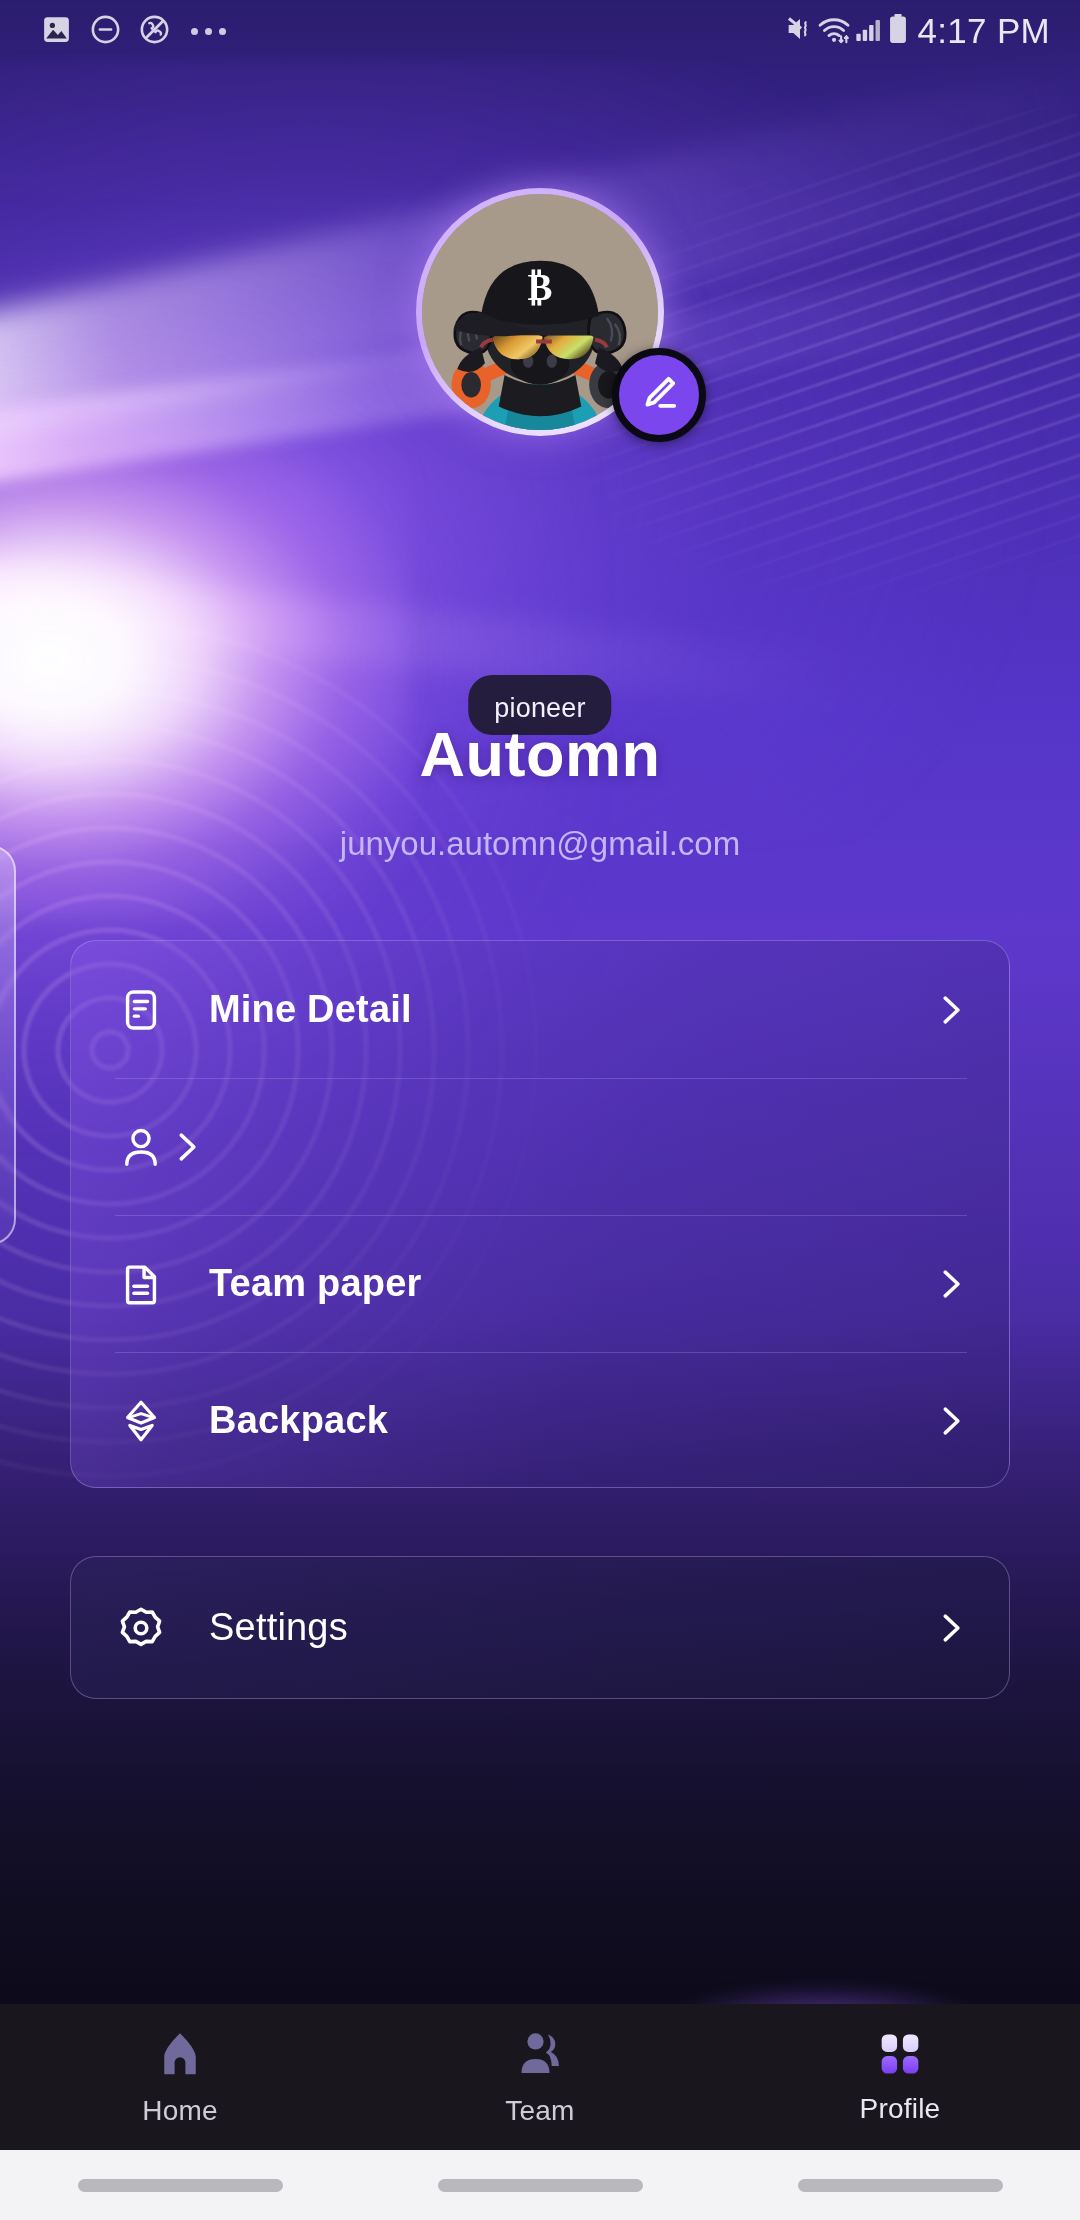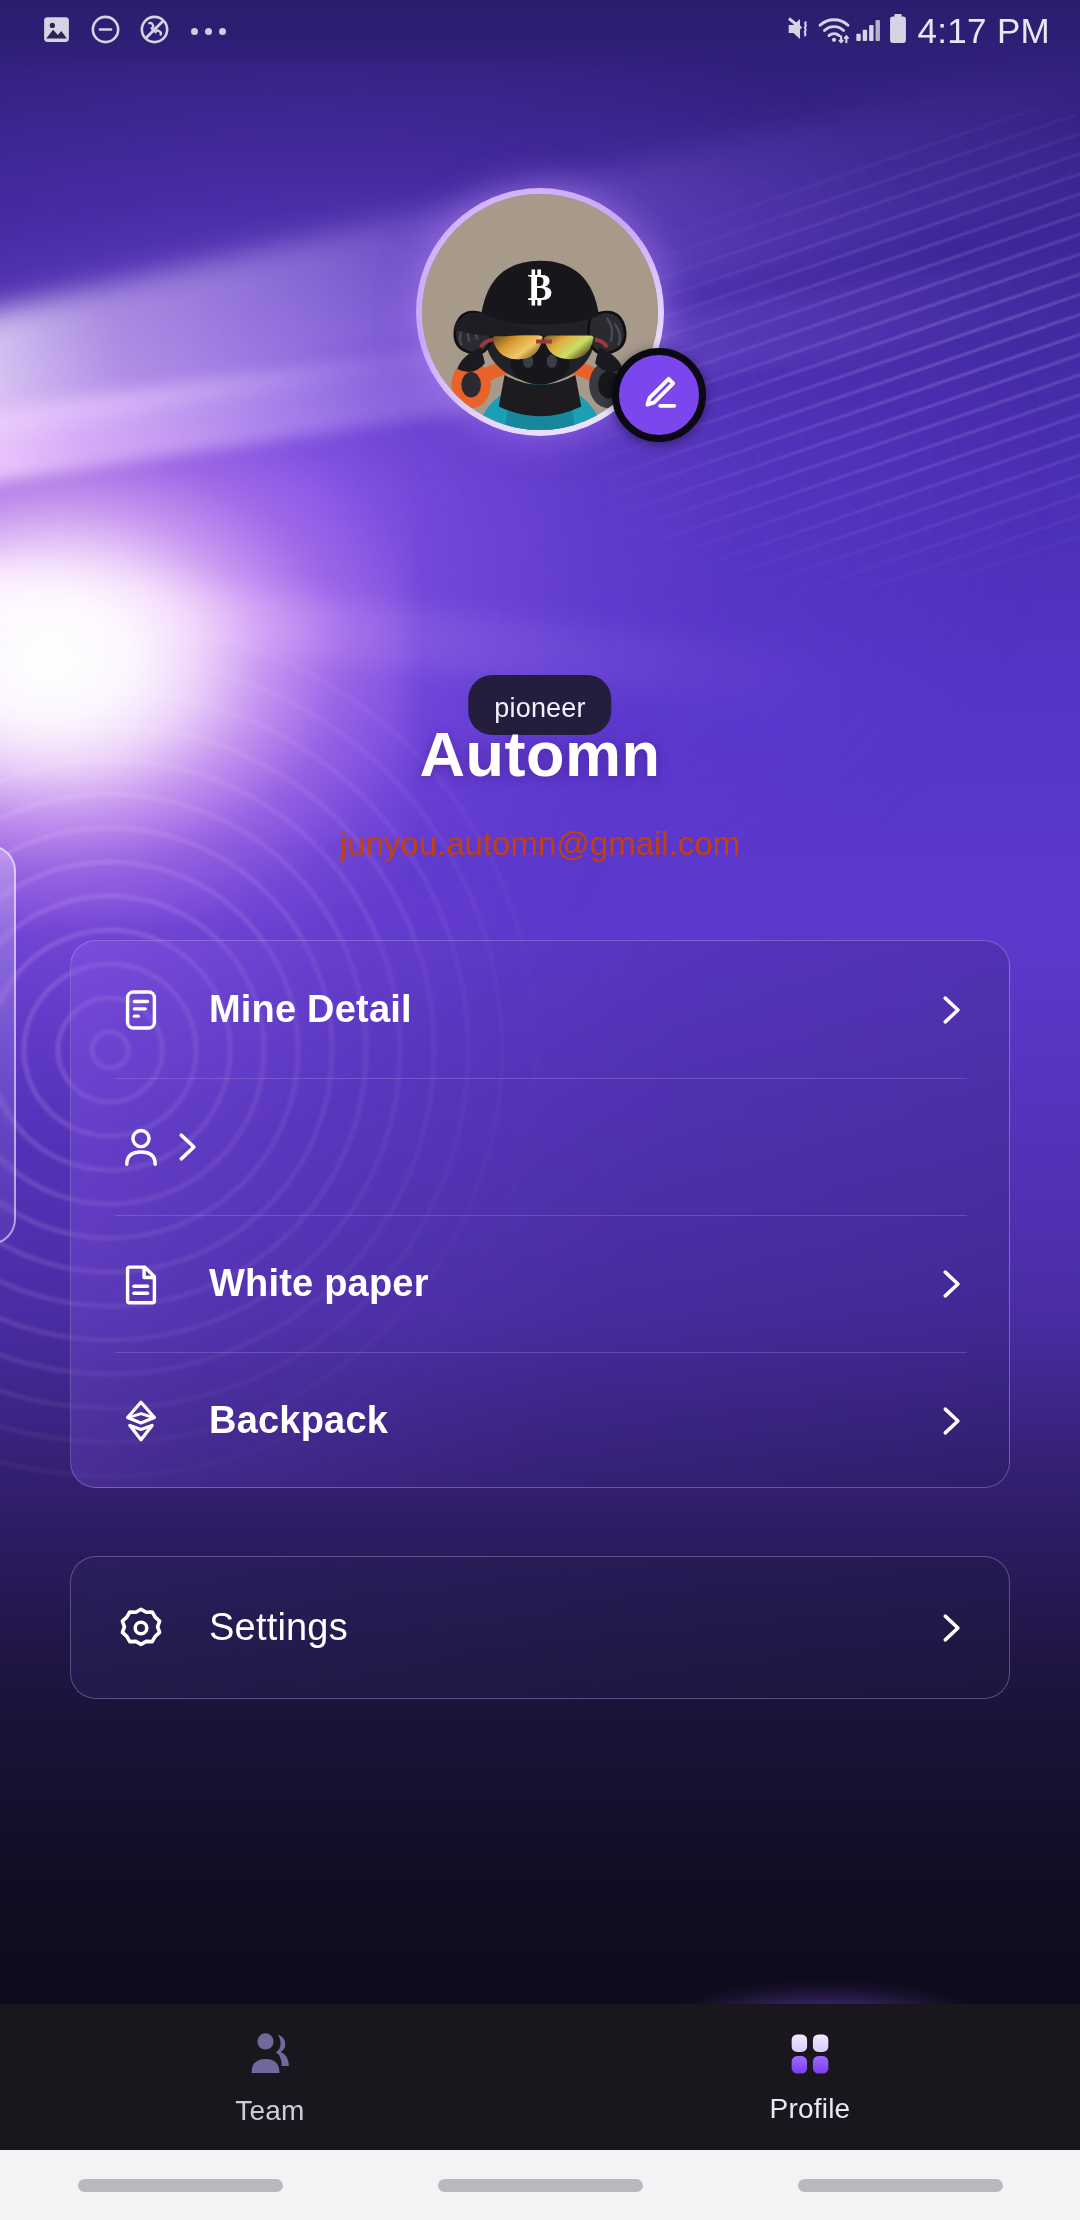--- a/index.html
+++ b/index.html
@@ -206,21 +206,21 @@
     color:#ffffff;
     font-size:63px;
     font-weight:bold;
     letter-spacing:0.5px;
     z-index:12;
     text-shadow:0 2px 12px rgba(40,10,80,0.35);
   }
   .email {
     position:absolute; left:0; right:0; top:825px;
     text-align:center;
-    color:#c2410c;
+    color:#c4b5fd;
     font-size:33px;
     z-index:12;
   }
 
   
   .card {
     position:absolute; left:70px; width:940px;
     border:1px solid rgba(200,185,245,0.34);
     border-radius:26px;
     z-index:12;
@@ -473,21 +473,21 @@
 
     <div class="row">
       <span class="row-ico">
         <svg width="46" height="46" viewBox="0 0 24 24">
           <path d="M6 3.2 h8 l5 5 v12.6 a1 1 0 0 1 -1 1 H6 a1 1 0 0 1 -1 -1 V4.2 a1 1 0 0 1 1 -1z" fill="none" stroke="#fff" stroke-width="1.8" stroke-linejoin="round"></path>
           <path d="M13.6 3.4 v5.2 h5.2" fill="none" stroke="#fff" stroke-width="1.8" stroke-linejoin="round"></path>
           <line x1="8.3" y1="13.2" x2="15.4" y2="13.2" stroke="#fff" stroke-width="1.8" stroke-linecap="round"></line>
           <line x1="8.3" y1="16.8" x2="15.4" y2="16.8" stroke="#fff" stroke-width="1.8" stroke-linecap="round"></line>
         </svg>
       </span>
-      <span class="row-label">White paper</span>
+      <span class="row-label">Team paper</span>
       <span class="chev">
         <svg width="38" height="38" viewBox="0 0 24 24">
             <path d="M9 4.5 L17 12 L9 19.5" fill="none" stroke="#fff" stroke-width="2.2" stroke-linecap="round" stroke-linejoin="round"></path>
           </svg>
       </span>
     </div>
 
     <div class="row">
       <span class="row-ico">
         <svg width="46" height="46" viewBox="0 0 24 24">
@@ -517,20 +517,28 @@
       <span class="chev">
         <svg width="38" height="38" viewBox="0 0 24 24">
             <path d="M9 4.5 L17 12 L9 19.5" fill="none" stroke="#fff" stroke-width="2.2" stroke-linecap="round" stroke-linejoin="round"></path>
           </svg>
       </span>
     </div>
   </div>
 
   <div class="bottomnav">
 
+    <div class="nav-item">
+      <span>
+        <svg width="54" height="54" viewBox="0 0 24 24">
+          <path d="M12 2.8 C12 2.8 19 9.4 19 13.4 V21 h-4.6 v-5.2 a2.4 2.4 0 0 0 -4.8 0 V21 H5 V13.4 C5 9.4 12 2.8 12 2.8z" fill="#6f6a9b"></path>
+        </svg>
+      </span>
+      <span class="nav-lbl">Home</span>
+    </div>
 
     <div class="nav-item">
       <span>
         <svg width="54" height="54" viewBox="0 0 24 24">
           <circle cx="10" cy="6.4" r="3.6" fill="#6f6a9b"></circle>
           <path d="M3.8 20.4 q0-6.2 6.2-6.2 q6.2 0 6.2 6.2z" fill="#6f6a9b"></path>
           <path d="M15.4 3.3 q3.4 1.1 3.4 4.3 q0 2.4 -2 3.5 q3.6 1.6 3.6 6.2 h-3.2 q0-4.6 -2.6-6 q2.1-1.4 2.1-3.7 q0-2.6 -1.3-4.3z" fill="#6f6a9b"></path>
         </svg>
       </span>
       <span class="nav-lbl">Team</span>

